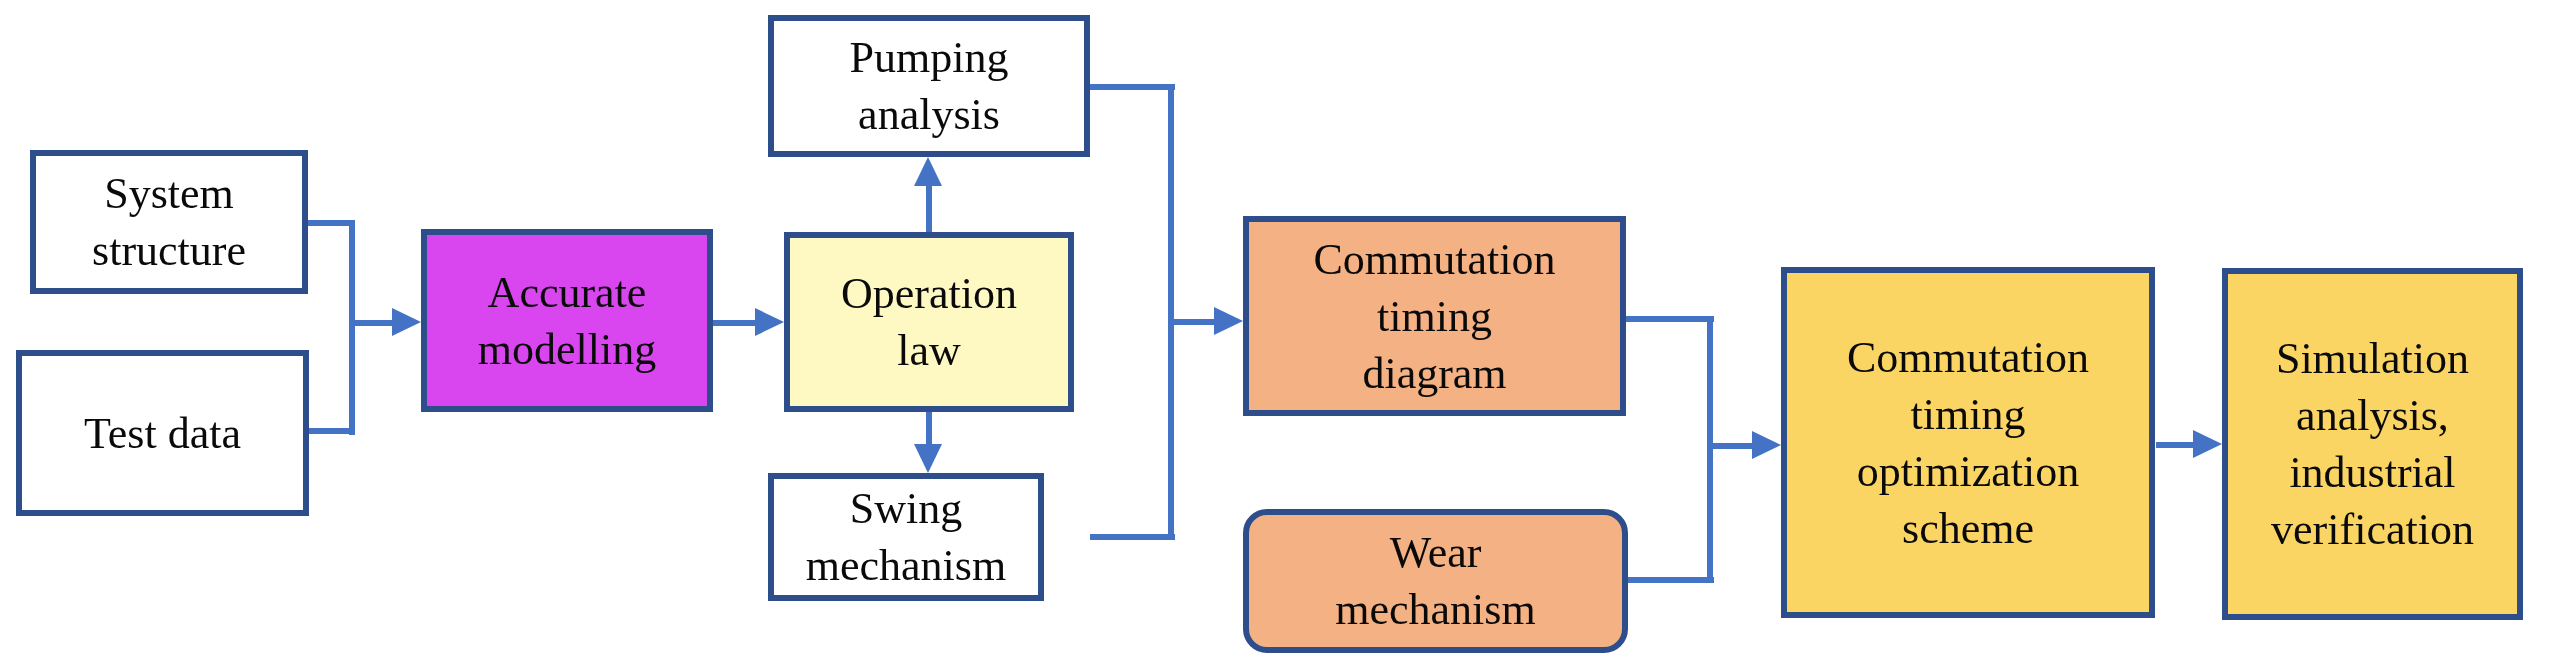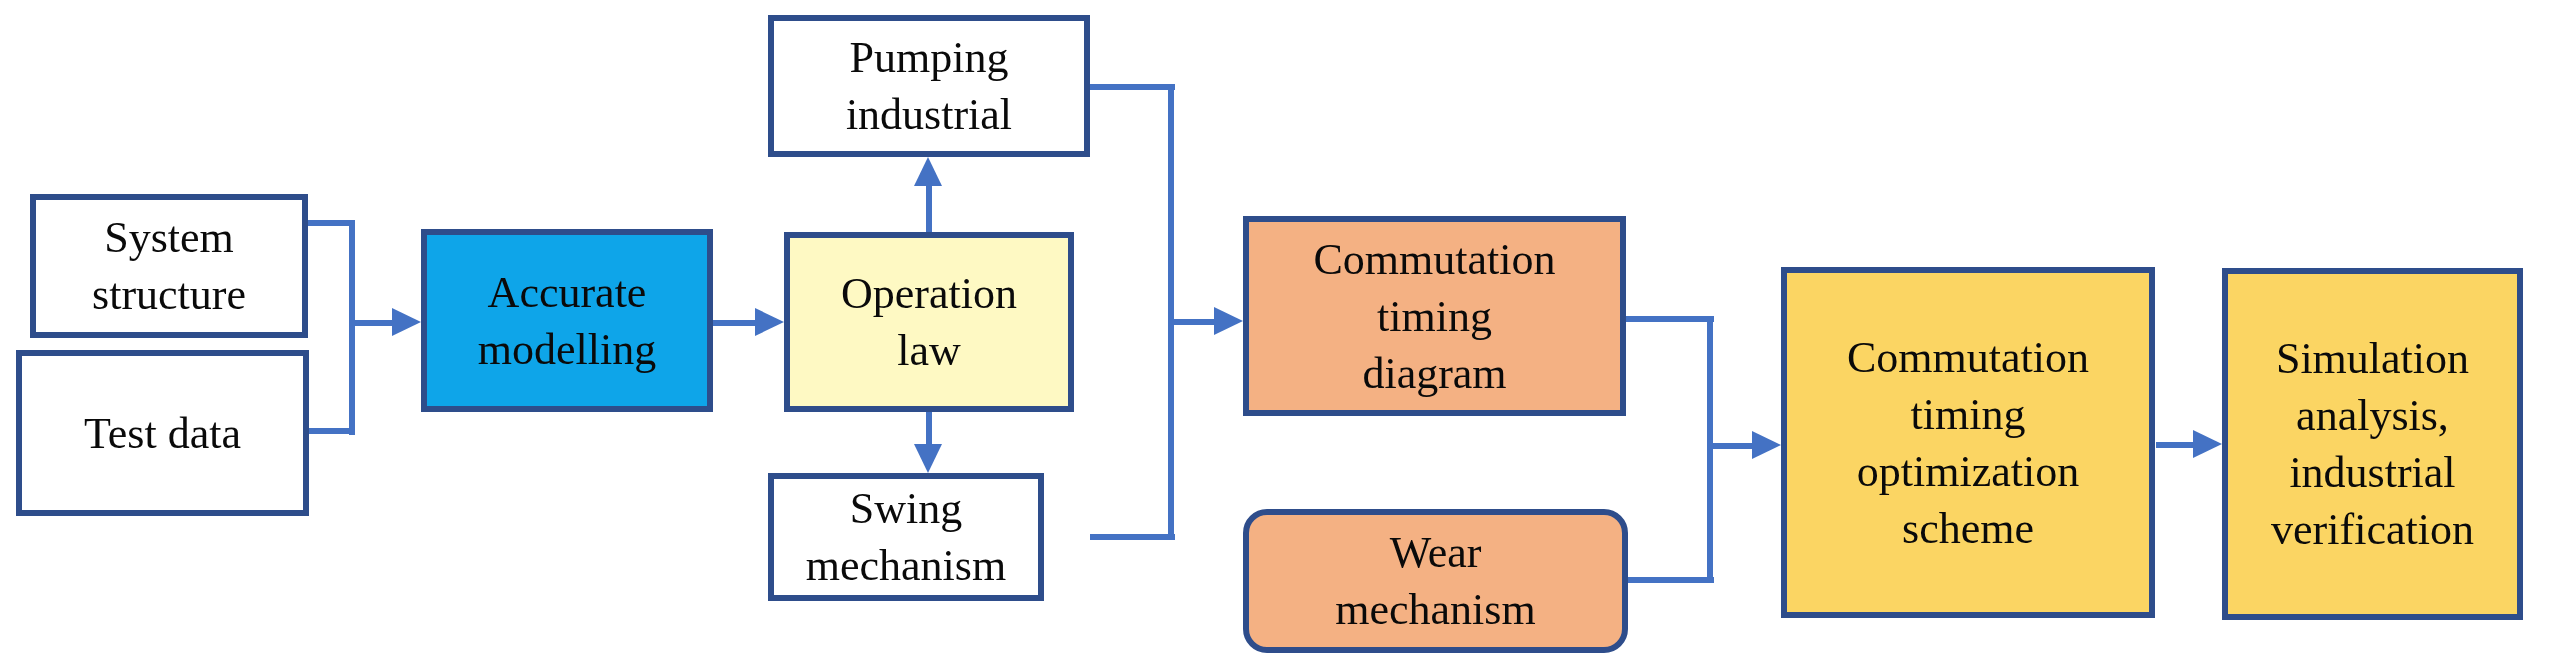--- a/index.html
+++ b/index.html
@@ -15,33 +15,33 @@
     box-sizing:border-box;
     border:6.2px solid #2E4D8B;
     display:flex;align-items:center;justify-content:center;
     text-align:center;
     color:#0a0a0a;
     font-size:44px;line-height:57px;
     white-space:pre-line;
     padding:0 4.1px;
   }
   .fill-white{background:#ffffff;}
-  .fill-pale{background:#0ea5e9;}
+  .fill-pale{background:#d946ef;}
   .fill-peach{background:#fef9c3;}
   .fill-orange{background:#F4B183;}
   .fill-yellow{background:#FBD563;}
 
   .seg{position:absolute;background:#4472C4;}
   .head{position:absolute;width:0;height:0;}
   .head-right{border-top:14.5px solid transparent;border-bottom:14.5px solid transparent;border-left:29px solid #4472C4;}
   .head-up{border-left:14.5px solid transparent;border-right:14.5px solid transparent;border-bottom:29px solid #4472C4;}
   .head-down{border-left:14.5px solid transparent;border-right:14.5px solid transparent;border-top:29px solid #4472C4;}
 
   
-  .n0{left:30px;top:150px;width:278px;height:144px;margin-top:44px;}
+  .n0{left:30px;top:150px;width:278px;height:144px;}
   .n1{left:16px;top:350px;width:293px;height:166px;}
   .n2{left:421px;top:229px;width:292px;height:183px;}
   .n3{left:784px;top:232px;width:290px;height:180px;}
   .n4{left:768px;top:15px;width:322px;height:142px;}
   .n5{left:768px;top:473px;width:276px;height:128px;}
   .n6{left:1243px;top:216px;width:383px;height:200px;}
   .n7{left:1243px;top:509px;width:385px;height:144px;border-radius:24px;}
   .n8{left:1781px;top:267px;width:374px;height:351px;}
   .n9{left:2222px;top:268px;width:301px;height:352px;}
 
@@ -76,21 +76,21 @@
 <div class="canvas">
 
   <div class="node n0 fill-white">System
 structure</div>
   <div class="node n1 fill-white">Test data</div>
   <div class="node n2 fill-pale">Accurate
 modelling</div>
   <div class="node n3 fill-peach">Operation
 law</div>
   <div class="node n4 fill-white">Pumping
-industrial</div>
+analysis</div>
   <div class="node n5 fill-white">Swing
 mechanism</div>
   <div class="node n6 fill-orange">Commutation
 timing
 diagram</div>
   <div class="node n7 fill-orange">Wear
 mechanism</div>
   <div class="node n8 fill-yellow">Commutation
 timing
 optimization

